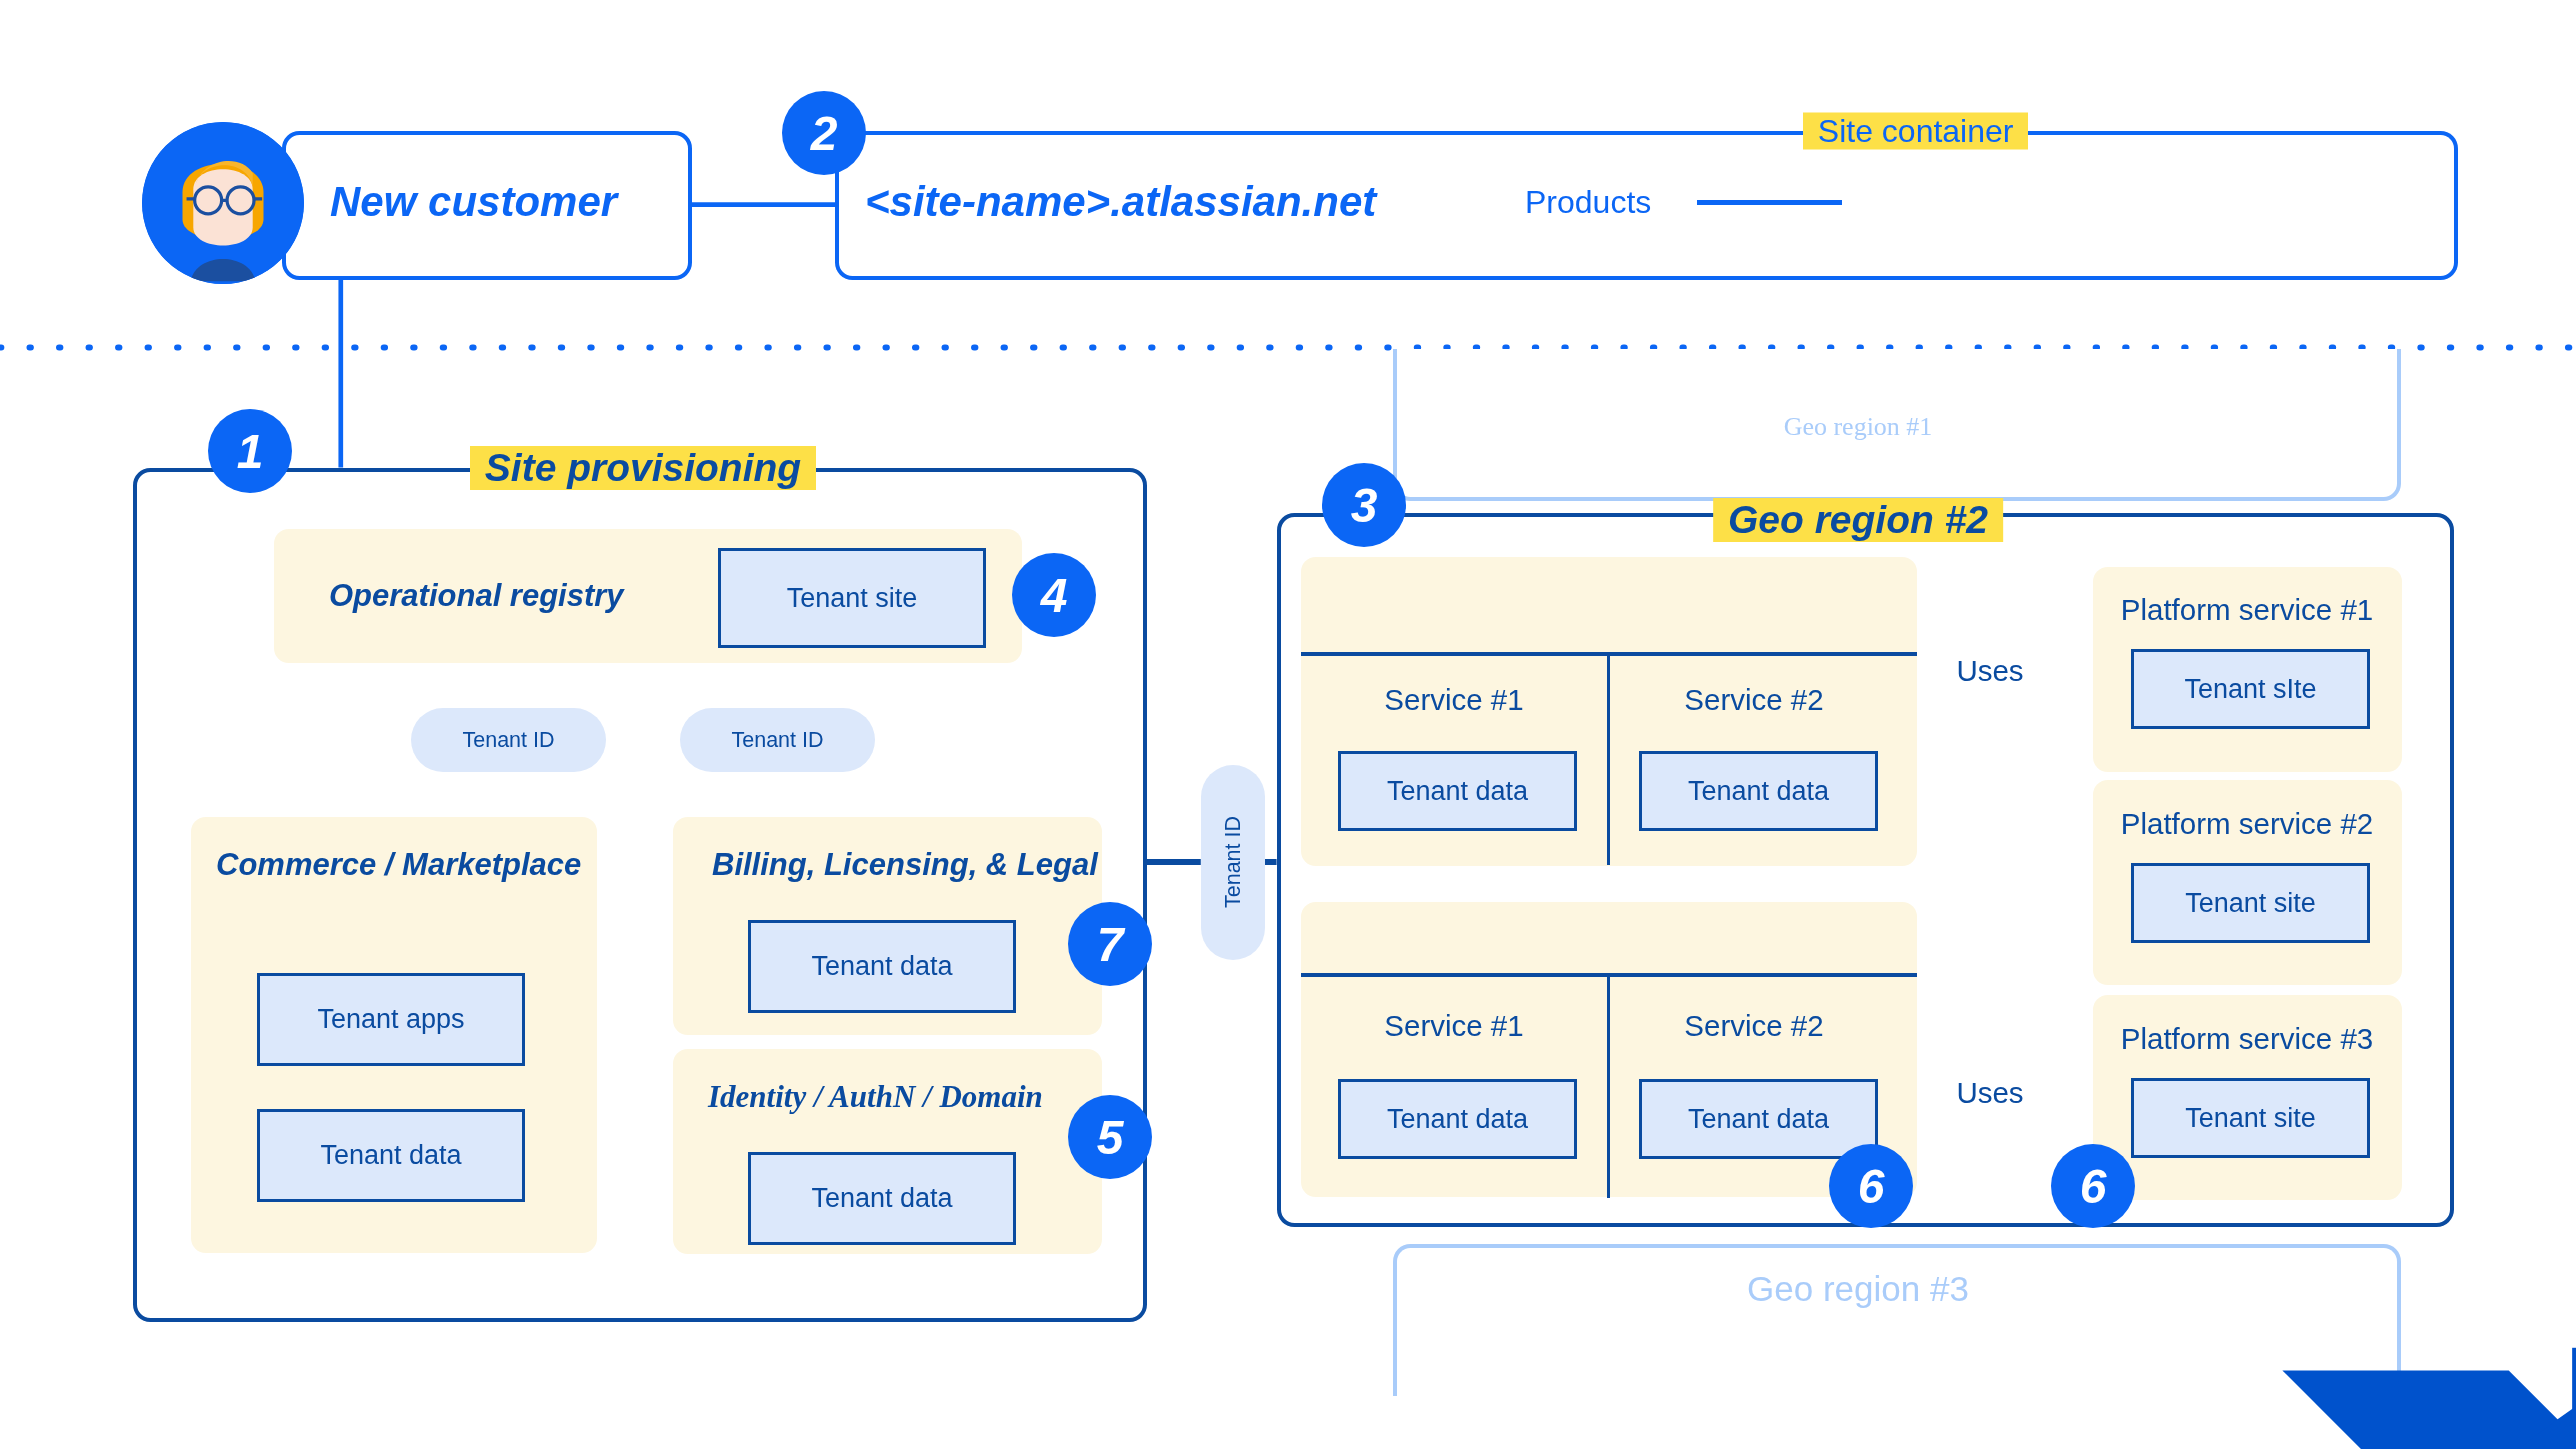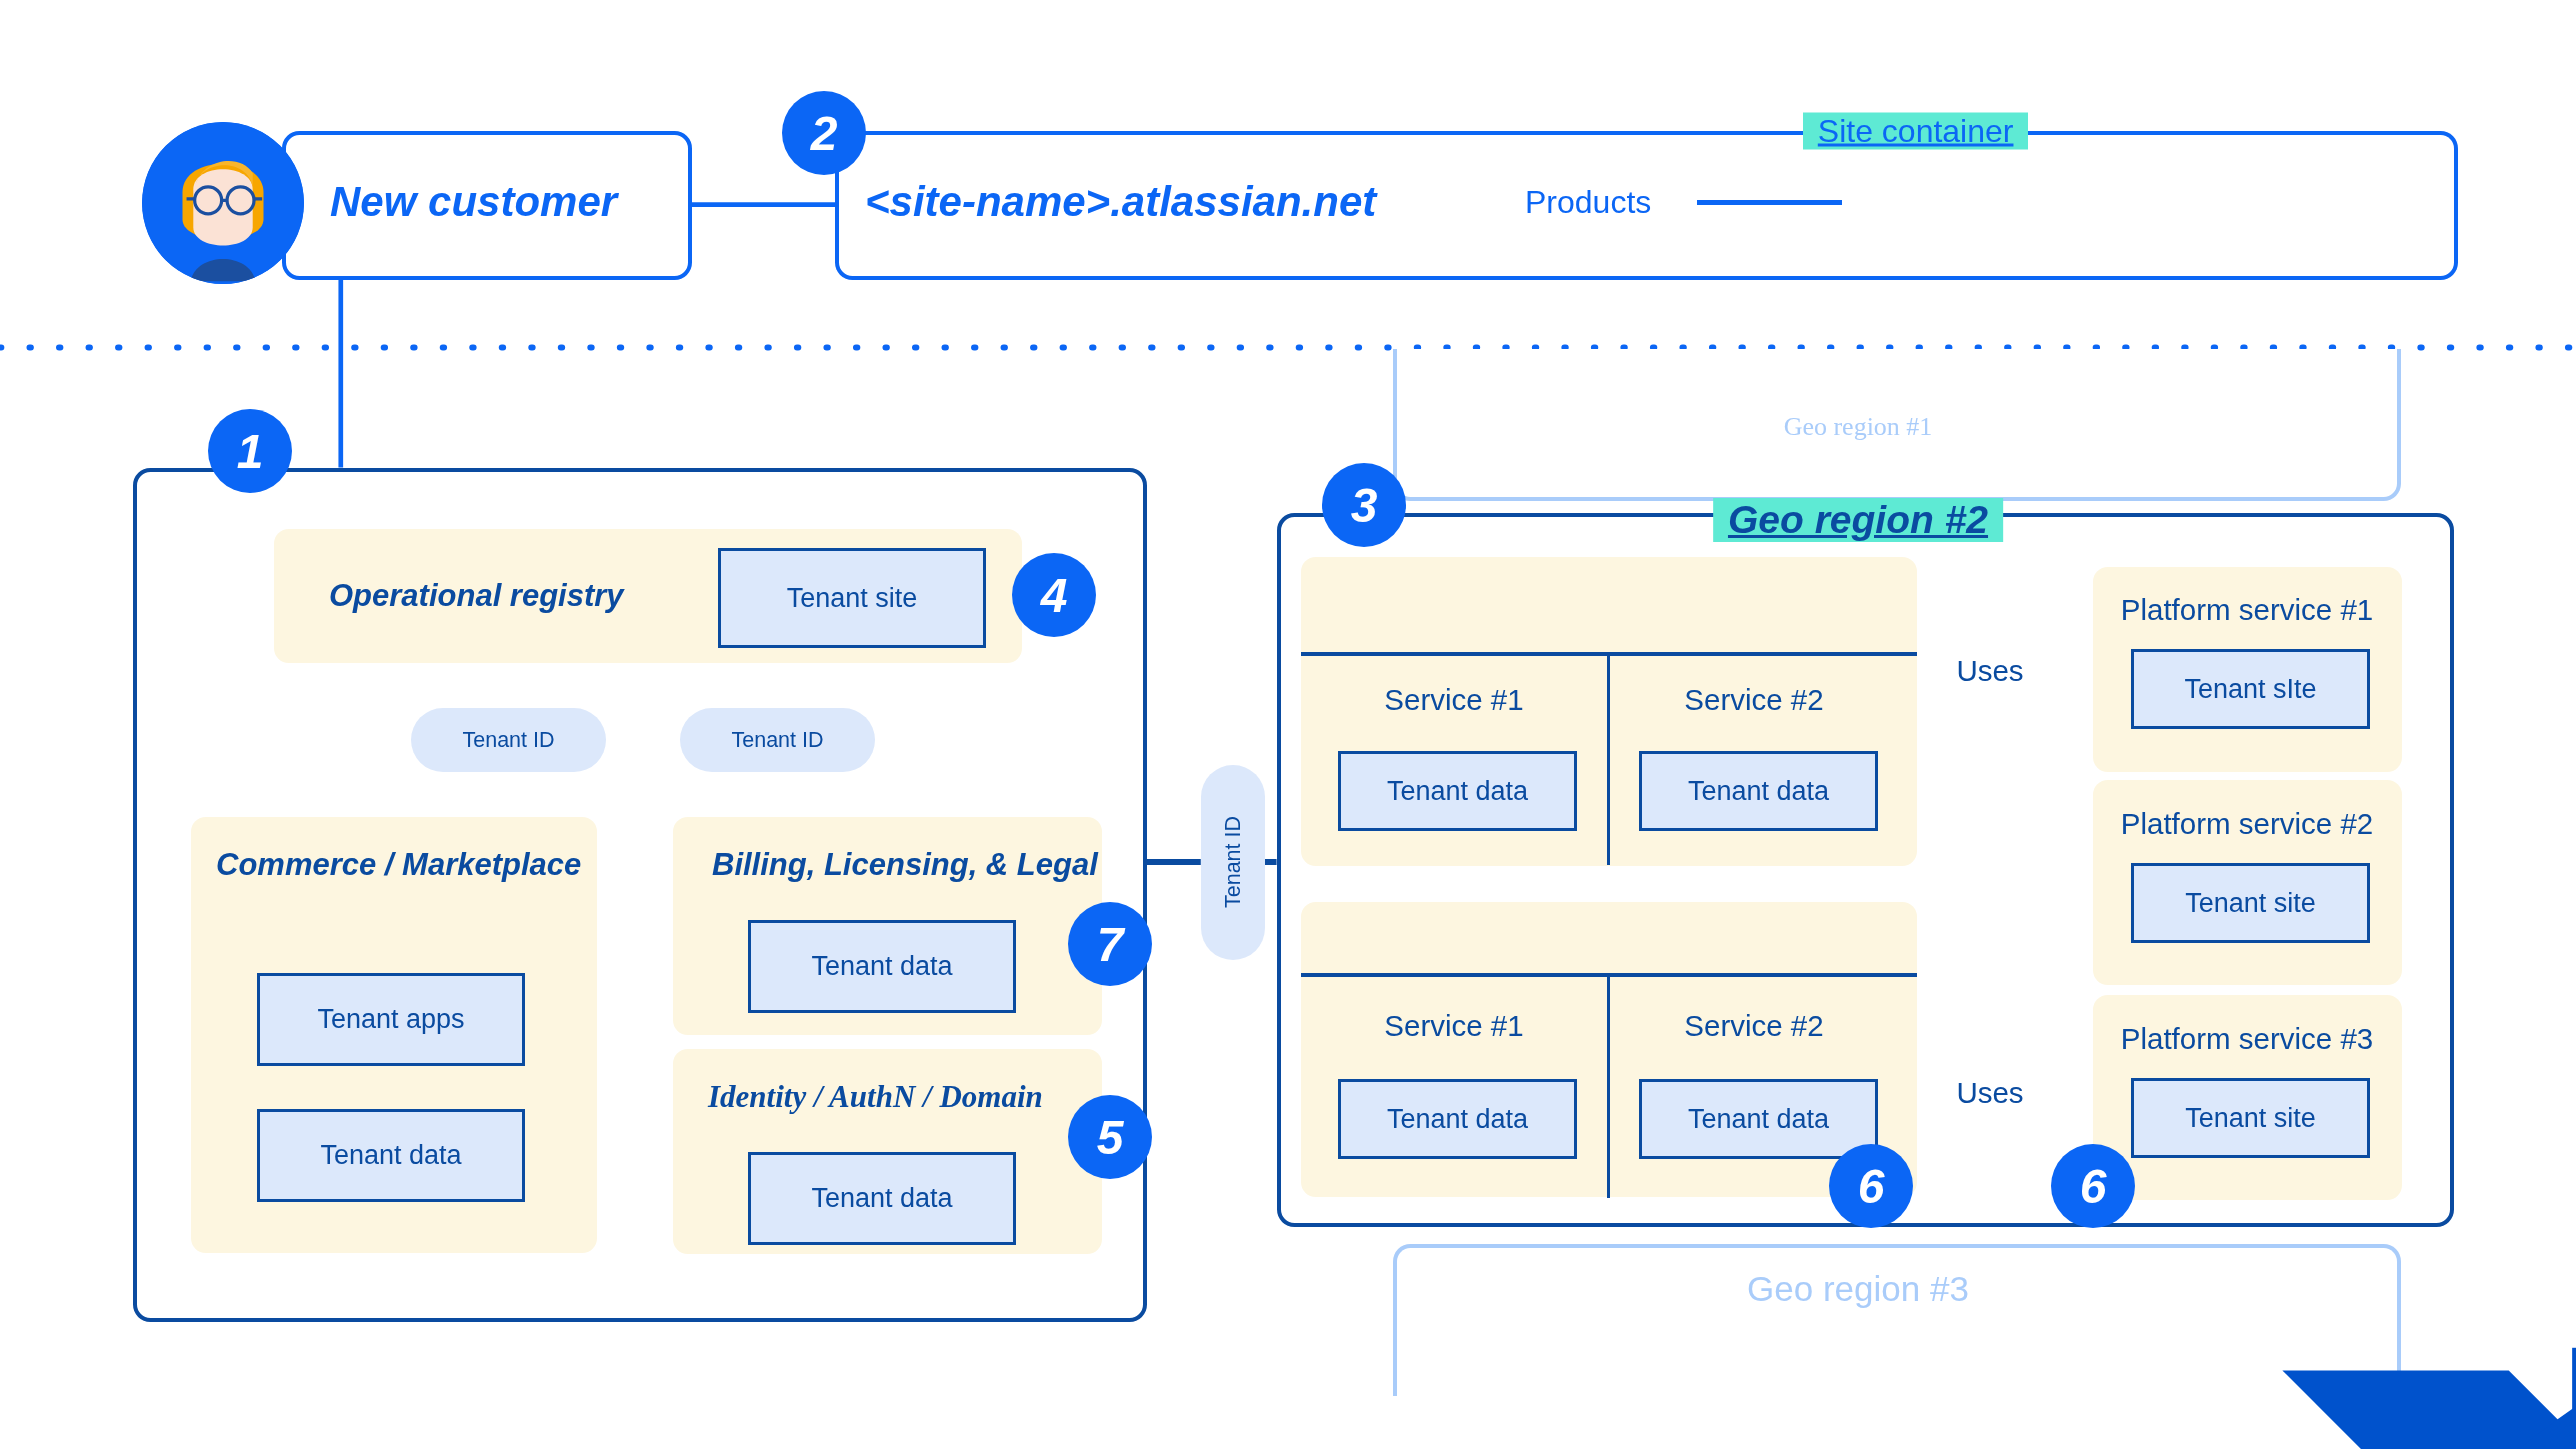--- a/index.html
+++ b/index.html
@@ -30,21 +30,21 @@
 
   
   .badge{position:absolute;background:#0B66F5;border-radius:50%;
          display:flex;align-items:center;justify-content:center;
          color:#fff;font-style:italic;font-weight:600;z-index:40;}
 
   
   .avatar{position:absolute;border-radius:50%;overflow:hidden;background:#0B66F5;z-index:30;}
 
   
-  .capline{position:absolute;background:#5eead4;padding:0 14.8px;white-space:nowrap;z-index:20;text-decoration:underline;}
+  .capline{position:absolute;background:#fde047;padding:0 14.8px;white-space:nowrap;z-index:20;}
 </style>
 </head>
 <body>
 
 <div id="root">
 
   <svg viewBox="0 0 3840 2160" width="2576" height="1449">
     <defs>
       <marker id="arrNavy" markerWidth="9" markerHeight="9" refX="7" refY="4.5" orient="auto">
         <path d="M0,0 L9,4.5 L0,9 z" fill="#0A4BA0"></path>
@@ -142,20 +142,21 @@
     <svg viewBox="0 0 32 32" width="62" height="62">
       <rect x="4" y="10" width="9" height="18" rx="1" fill="#8FC0FF"></rect>
       <rect x="17" y="3" width="9" height="18" rx="1" fill="#8FC0FF"></rect>
       <rect x="13" y="10" width="6" height="6" fill="#2684FF"></rect>
       <rect x="13" y="18" width="6" height="6" fill="#ffffff"></rect>
       <rect x="17" y="14" width="5" height="5" fill="#2684FF"></rect>
     </svg>
   </div>
 
   <div class="navybox" style="left:133px;top:468px;width:1006px;height:846px;"></div>
+  <div class="capline lbl ital navy" style="left:470px;top:468px;transform:translateY(-50%);font-size:39px;">Site provisioning</div>
 
   <div class="yellowpanel" style="left:274px;top:529px;width:748px;height:134px;"></div>
   <div class="lbl ital navy" style="left:329px;top:596px;transform:translateY(-50%);font-size:31px;">Operational registry</div>
   <div class="bluechip" style="left:718px;top:548px;width:262px;height:94px;">Tenant site</div>
 
   <div class="pill" style="left:411px;top:708px;width:195px;height:64px;">Tenant ID</div>
   <div class="pill" style="left:680px;top:708px;width:195px;height:64px;">Tenant ID</div>
 
   <div class="yellowpanel" style="left:191px;top:817px;width:406px;height:436px;"></div>
   <div class="lbl ital navy" style="left:216px;top:865px;transform:translateY(-50%);font-size:31px;">Commerce / Marketplace</div>

